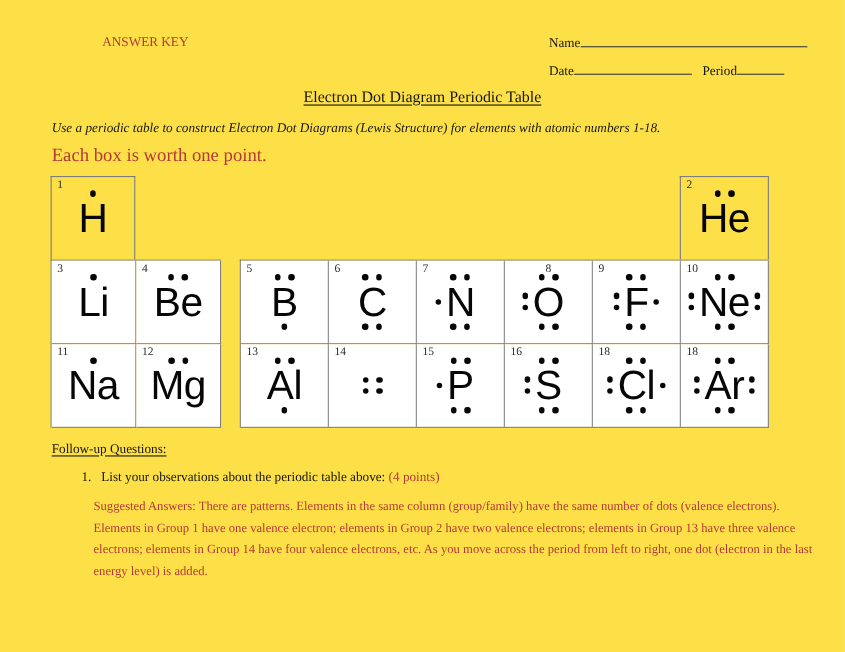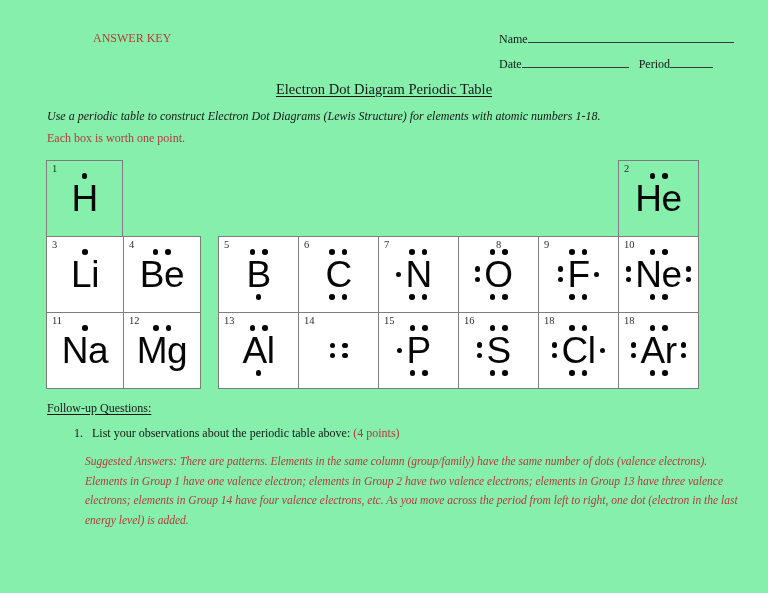--- a/index.html
+++ b/index.html
@@ -3,34 +3,34 @@
 <meta charset="utf-8">
 <style>
   :root{
     --red:#b43a3a;
     --text:#161616;
     --line:#7d7d7d;
   }
   *{margin:0;padding:0;box-sizing:border-box;}
   body{background:#fff;width:768px;height:593px;overflow:hidden;
        font-family:"Liberation Serif", serif;color:var(--text);}
-  .page{position:relative;width:768px;height:593px;background:#86efac;}
+  .page{position:relative;width:768px;height:593px;background:#fde047;}
 
   .abs{position:absolute;}
   .red{color:var(--red);}
   .sz12{font-size:12px;line-height:14px;}
 
   .blank{display:inline-block;height:12px;vertical-align:baseline;}
   .blank.dark{border-bottom:1px solid #3a3a3a;}
   .blank.redline{border-bottom:1px solid var(--red);}
 
   .title{left:0;top:81px;width:768px;text-align:center;font-size:14.5px;
          text-decoration:underline;text-underline-offset:2px;}
   .instruction{left:47px;top:109px;font-size:12px;font-style:italic;}
-  .pointsnote{left:47px;top:131px;font-size:12px;}
+  .pointsnote{left:47px;top:131px;font-size:17px;}
 
   
   .cell{position:relative;border-right:1px solid var(--line);border-bottom:1px solid var(--line);
         display:flex;align-items:center;justify-content:center;background:#fff;}
   .standalone{border:1px solid var(--line);border-bottom:none;display:flex;
               align-items:center;justify-content:center;}
   #gridLeft,#gridRight{display:grid;border-top:1px solid var(--line);border-left:1px solid var(--line);}
   #gridLeft{left:46px;top:236px;grid-template-columns:77px 77px;grid-auto-rows:76px;}
   #gridRight{left:218px;top:236px;grid-template-columns:repeat(6,80px);grid-auto-rows:76px;}
   #boxH{left:46px;top:160px;width:77px;height:76px;}
@@ -46,21 +46,21 @@
   .dcol{display:flex;flex-direction:column;gap:5px;width:6px;min-height:6px;
         align-items:center;justify-content:center;}
   .dot{width:5.5px;height:5.5px;background:#060606;border-radius:50%;flex:none;}
   .sym{font-family:"Liberation Sans", sans-serif;font-size:37px;line-height:0.95;
        color:#060606;letter-spacing:-0.5px;}
 
   
   .fu-heading{left:47px;top:401px;font-size:12px;text-decoration:underline;text-underline-offset:2px;}
   .q1{left:74px;top:426px;font-size:12px;display:flex;}
   .q1 .qnum{margin-right:9px;}
-  .answer{left:85px;top:452px;width:658px;font-size:11.5px;line-height:19.5px;color:var(--red);font-style:italic;}
+  .answer{left:85px;top:452px;width:658px;font-size:11.5px;line-height:19.5px;color:var(--red);}
 </style>
 </head>
 <body>
 
 <div class="page">
 
   <div class="abs red sz12" style="left:93px;top:31px;">ANSWER KEY</div>
 
 
   <div class="abs sz12" style="left:499px;top:31px;">

